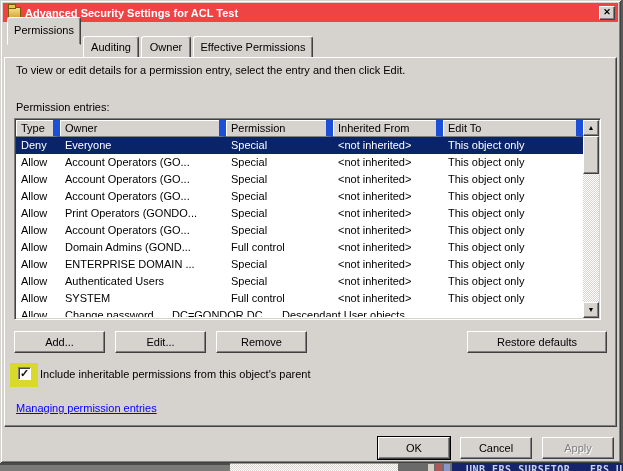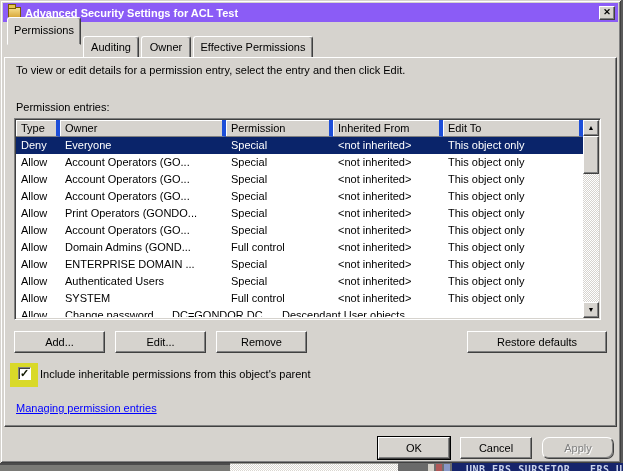--- a/index.html
+++ b/index.html
@@ -8,21 +8,21 @@
 
   
   .dialog {
     position:absolute; left:0; top:0; width:621px; height:463px;
     background:#D6D3CE;
     box-shadow: inset 1px 1px 0 #D6D3CE, inset -1px -1px 0 #404040,
                 inset 2px 2px 0 #FFFFFF, inset -2px -2px 0 #808080;
   }
   .titlebar {
     position:absolute; left:3px; top:3px; width:615px; height:19px;
-    background:#8b5cf6; display:flex; align-items:center; padding:0 3px;
+    background:#ef4444; display:flex; align-items:center; padding:0 3px;
   }
   .title-icon { width:13px; height:11px; position:relative; margin:0 4px 0 2px;
     background:linear-gradient(#f6df8e,#d9a93c); border:1px solid #7a5c00; }
   .title-icon:before { content:""; position:absolute; left:-1px; top:-4px; width:6px; height:3px;
     background:#e7c44f; border:1px solid #7a5c00; }
   .title-text { color:#fff; font-size:11px; font-weight:bold; flex:1;
     white-space:nowrap; overflow:hidden; }
   .close-btn {
     width:16px; height:14px; background:#D6D3CE; border:1px solid;
     border-color:#FFFFFF #404040 #404040 #FFFFFF;
@@ -54,21 +54,21 @@
     position:absolute; left:14px; top:118px; width:587px; height:202px;
     background:#fff;
     border:1px solid; border-color:#808080 #FFFFFF #FFFFFF #808080;
     box-shadow: inset 1px 1px 0 #404040, inset -1px -1px 0 #D6D3CE;
     z-index:3; overflow:hidden;
   }
   .lv-inner { position:absolute; left:1px; top:1px; right:1px; bottom:1px; overflow:hidden; }
   .lv-header { position:absolute; left:0; top:0; width:567px; height:17px; display:flex; }
   .hcell {
     background:#D6D3CE; font-size:11px; color:#000; line-height:16px; padding-left:5px;
-    border-right:4px solid #1d4ed8; border-bottom:1px solid #808080;
+    border-right:7px solid #1d4ed8; border-bottom:1px solid #808080;
     box-shadow: inset 1px 1px 0 #fff; white-space:nowrap; overflow:hidden;
   }
   .c-type{width:44px;} .c-name{width:166px;} .c-perm{width:107px;}
   .c-inh{width:110px;} .c-apply{flex:1; min-width:0;}
   .lv-rows { position:absolute; left:0; top:17px; width:567px; height:180px; overflow:hidden; }
   .lv-row { display:flex; height:17px; line-height:17px; font-size:11px; color:#000; background:#fff; }
   .lv-row > div { padding-left:5px; white-space:nowrap; overflow:hidden; }
   .lv-row.selected { background:#0A246A; color:#fff; }
 
   
@@ -88,21 +88,21 @@
 
   
   .btn {
     position:absolute; height:22px; background:#D6D3CE;
     border:1px solid; border-color:#FFFFFF #404040 #404040 #FFFFFF;
     box-shadow: inset -1px -1px 0 #808080;
     font-family:"Liberation Sans",sans-serif; font-size:11px; color:#000;
     text-align:center; line-height:19px; padding:0; cursor:default; z-index:3;
   }
   .btn-default { box-shadow: inset -1px -1px 0 #808080, 0 0 0 1px #000; }
-  .btn[disabled] { color:#808080; text-shadow:1px 1px 0 #fff;border-radius:7px; }
+  .btn[disabled] { color:#808080; text-shadow:1px 1px 0 #fff; }
 
   .btn-add { left:14px; top:331px; width:91px; }
   .btn-edit { left:115px; top:331px; width:91px; }
   .btn-remove { left:216px; top:331px; width:91px; }
   .btn-restore { left:467px; top:331px; width:140px; }
 
   
   .hl { position:absolute; left:10px; top:363px; width:28px; height:24px; z-index:3; }
   .checkbox { position:absolute; left:18px; top:367px; width:13px; height:13px; background:#fff;
     border:1px solid; border-color:#808080 #FFFFFF #FFFFFF #808080;

